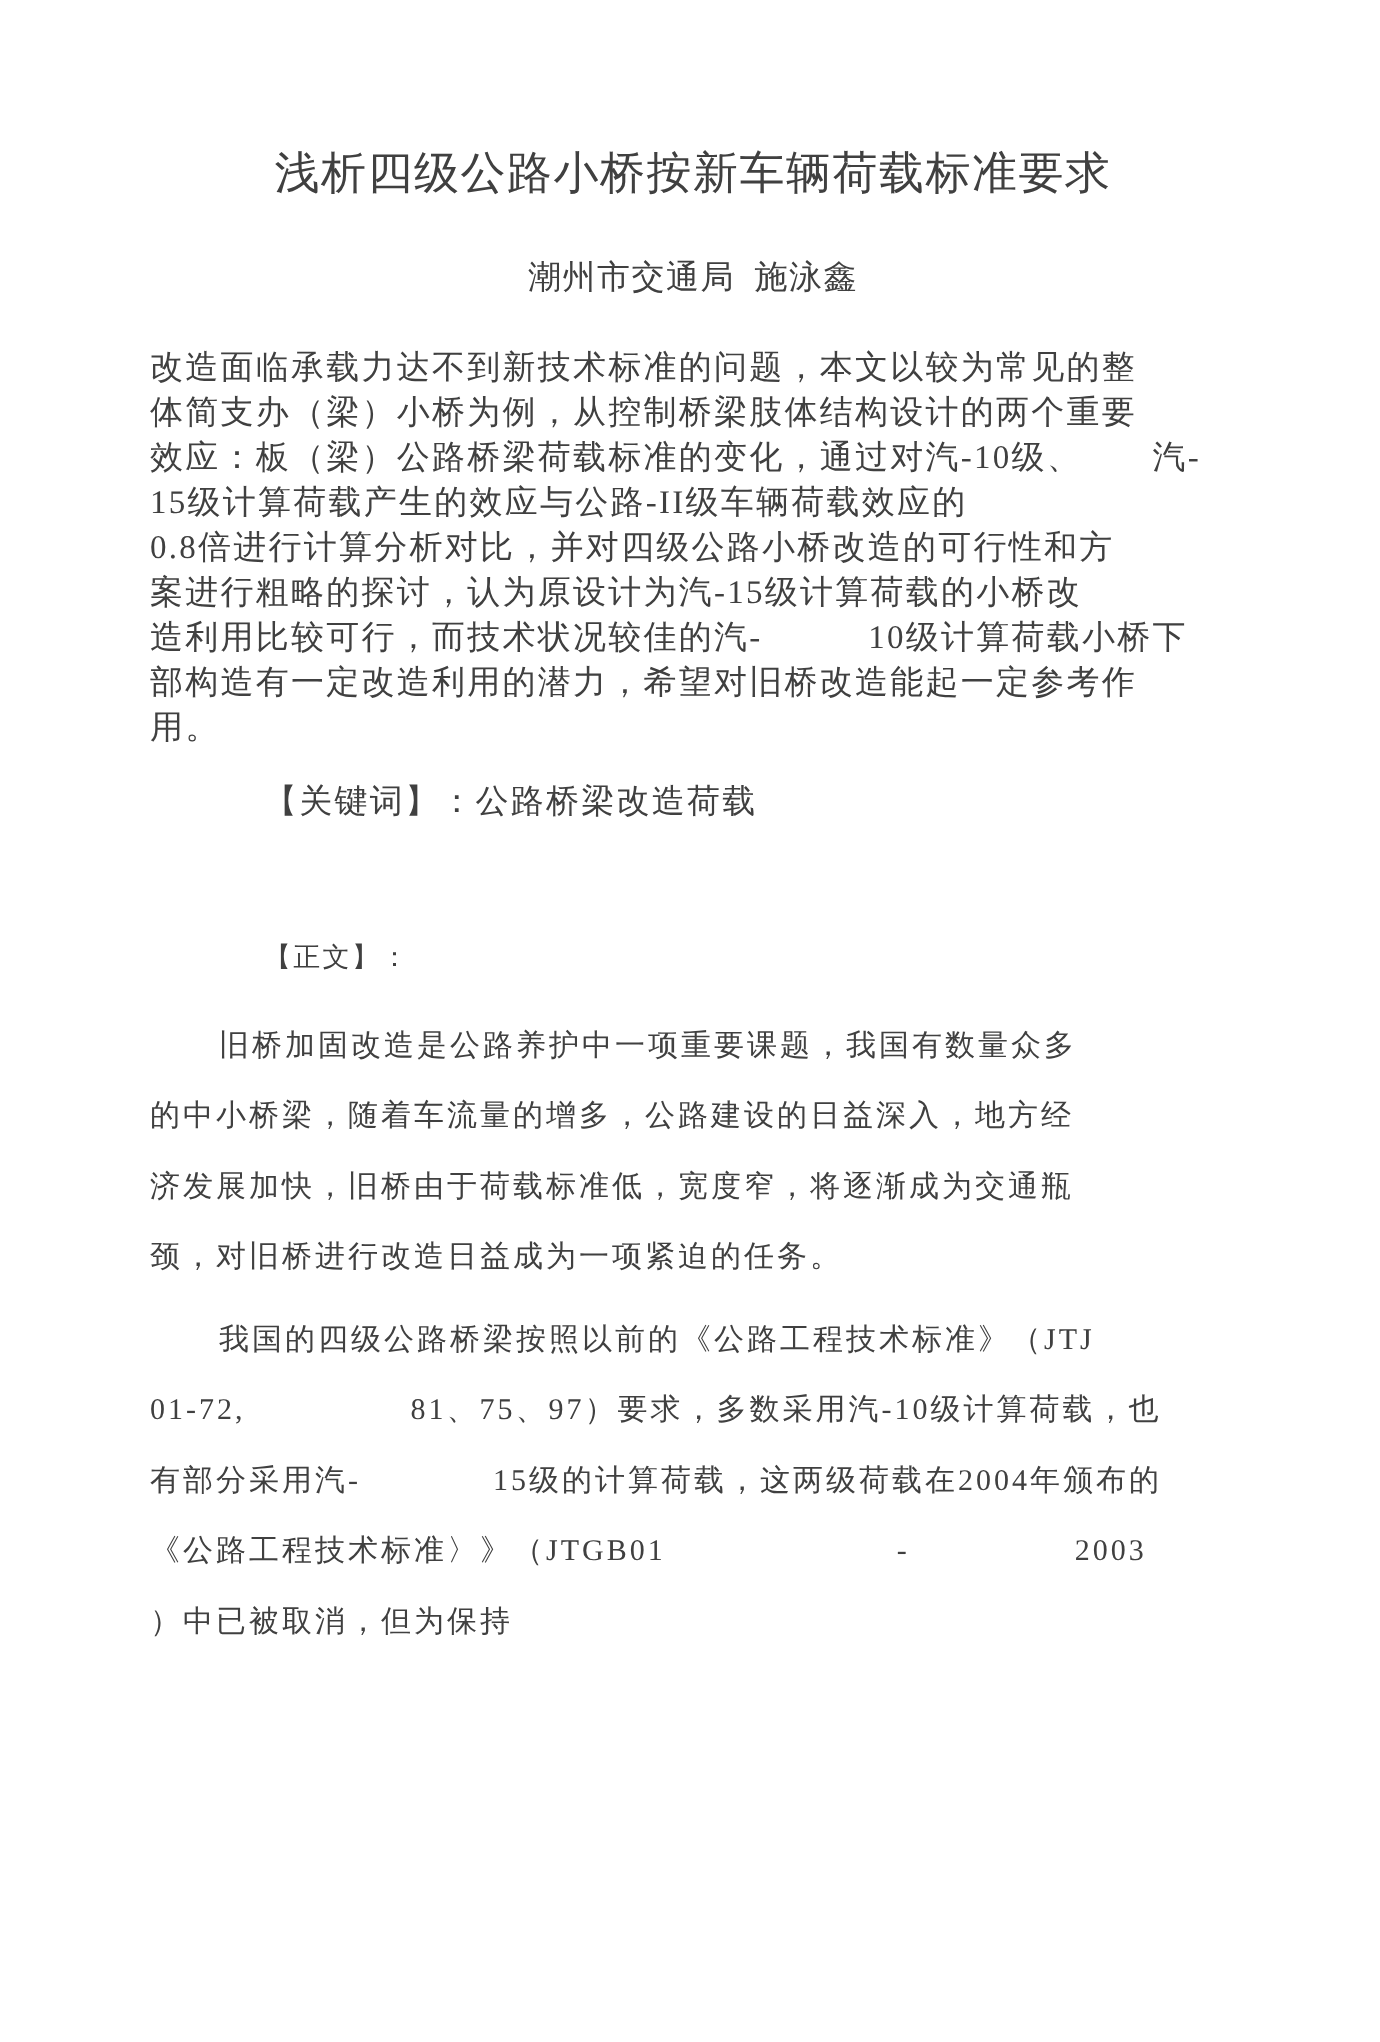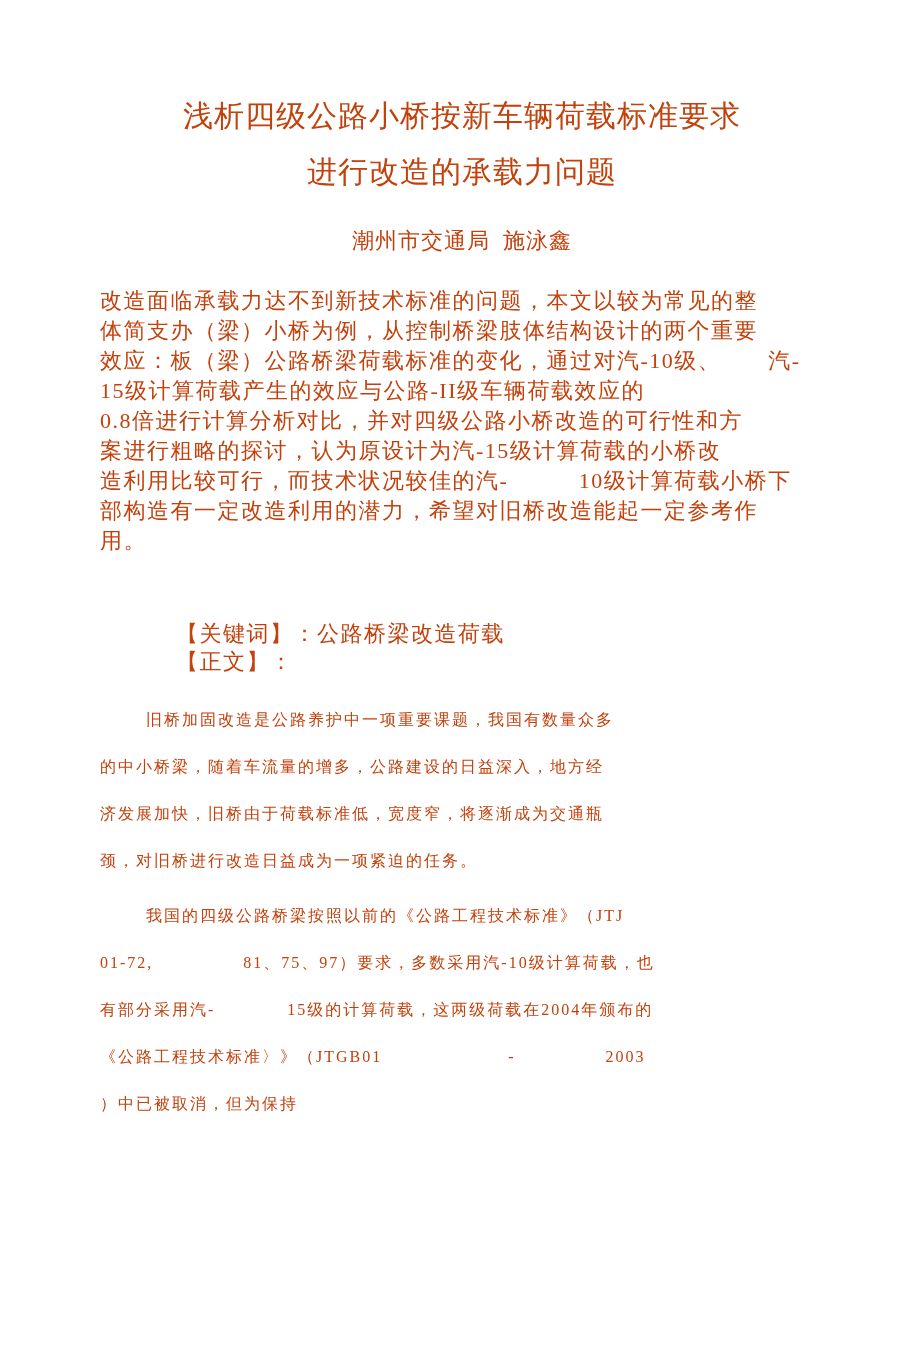--- a/index.html
+++ b/index.html
@@ -6,21 +6,21 @@
     margin: 0;
     padding: 0;
     background: #ffffff;
   }
   .page {
     position: relative;
     width: 920px;
     height: 1176px;
     background: #ffffff;
     overflow: hidden;
-    color: #c2410c;
+    color: #404040;
     font-family: "Liberation Serif", "DejaVu Serif", serif;
   }
   .content {
     padding: 88px 96px 0 100px;
   }
   .title-line {
     font-size: 30px;
     line-height: 56px;
     text-align: center;
     letter-spacing: 1px;
@@ -45,58 +45,59 @@
   .abstract-body {
     margin-top: 32px;
   }
   .abstract-body .line {
     font-size: 22px;
     line-height: 30px;
     letter-spacing: 1.5px;
     white-space: pre-wrap;
   }
   .keywords {
-    margin-top: 64px;
+    margin-top: 20px;
     padding-left: 76px;
     font-size: 22px;
     line-height: 28px;
     letter-spacing: 1.5px;
     white-space: pre-wrap;
   }
   .body-heading {
+    margin-top: 78px;
     padding-left: 76px;
-    font-size: 22px;
+    font-size: 18px;
     line-height: 28px;
     letter-spacing: 1.5px;
     white-space: pre-wrap;
+    font-family: Liberation Mono, monospace;
   }
   .para {
     margin-top: 20px;
   }
   .para.para-second {
     margin-top: 8px;
   }
   .para .line {
-    font-size: 16px;
+    font-size: 20px;
     line-height: 47px;
     letter-spacing: 2px;
     white-space: pre-wrap;
   }
   .para .line:first-child {
     text-indent: 46px;
   }
 </style>
 </head>
 <body>
 
 <div class="page">
   <div class="content">
 
     <div class="title-line">浅析四级公路小桥按新车辆荷载标准要求</div>
-    <div class="title-line">进行改造的承载力问题</div>
 
     <div class="author">潮州市交通局  施泳鑫</div>
 
 
     <div class="abstract-body">
         <div class="line">改造面临承载力达不到新技术标准的问题，本文以较为常见的整</div>
         <div class="line">体简支办（梁）小桥为例，从控制桥梁肢体结构设计的两个重要</div>
         <div class="line">效应：板（梁）公路桥梁荷载标准的变化，通过对汽-10级、　　汽-</div>
         <div class="line">15级计算荷载产生的效应与公路-II级车辆荷载效应的</div>
         <div class="line">0.8倍进行计算分析对比，并对四级公路小桥改造的可行性和方</div>

